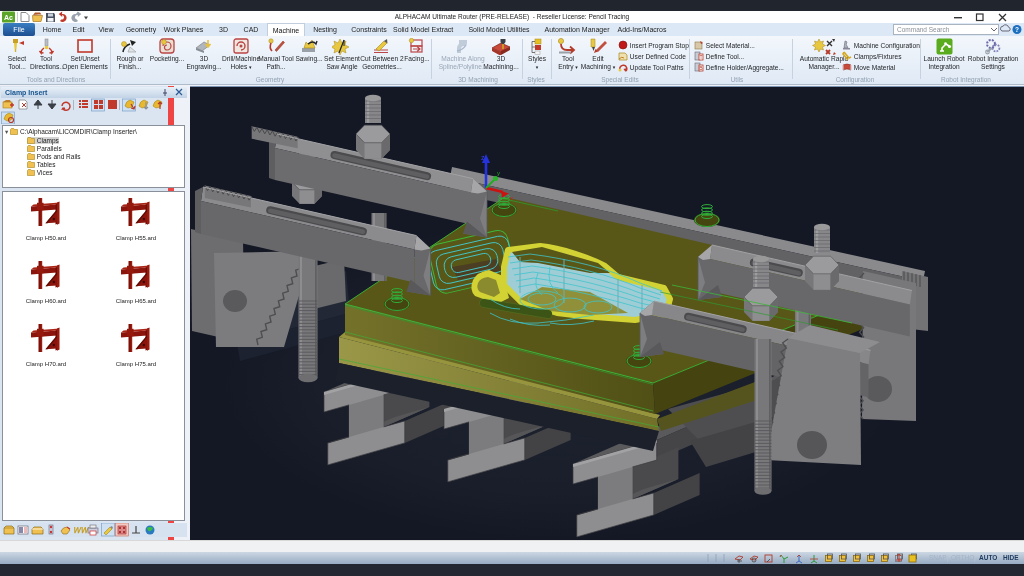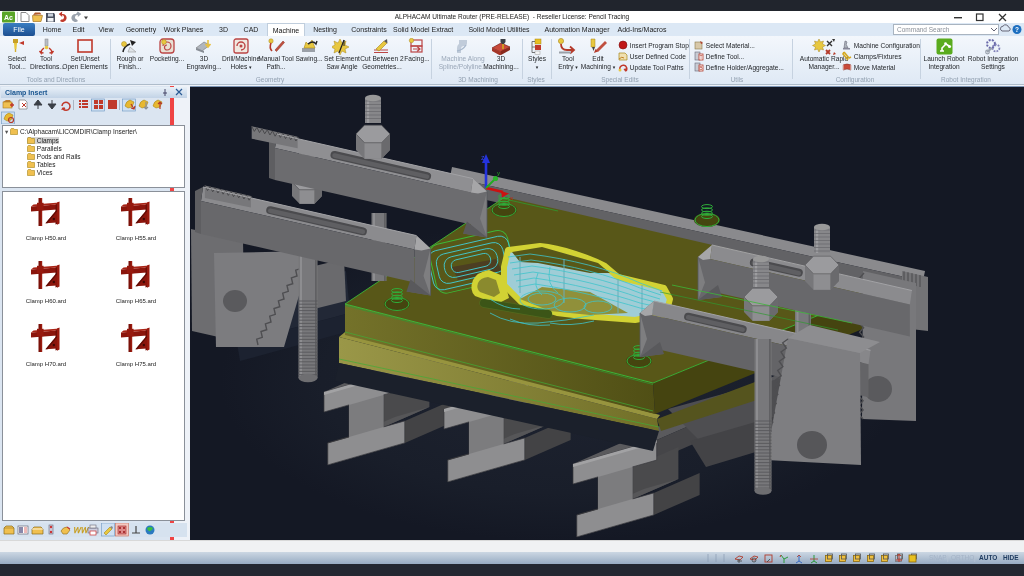--- a/index.html
+++ b/index.html
@@ -14,21 +14,21 @@
 .tab{position:absolute;top:0;height:13px;font-size:7px;color:#1e1e1e;line-height:13px;text-align:center;white-space:nowrap;}
 .tab.active{background:#ffffff;border:1px solid #c0cedd;border-bottom:none;color:#111;}
 .tab.file{background:linear-gradient(#3a7ec2,#1d4f91);color:#fff;border-radius:2px;}
 #ribbon{left:0;top:36px;width:1024px;height:49px;background:linear-gradient(#f3f7fc,#dfe9f5);border-bottom:1px solid #aebcca;}
 .rsep{position:absolute;top:3px;height:40px;width:1px;background:#c6d2e0;}
 .rlabel{position:absolute;top:39px;height:9px;font-size:6.5px;color:#93a1b1;text-align:center;line-height:9px;white-space:nowrap;}
 .rbtn{position:absolute;top:2px;text-align:center;font-size:6.6px;color:#23262a;line-height:8px;white-space:nowrap;}
 .rbtn .ric{display:block;margin:0 auto;}
 .rsmall{position:absolute;font-size:6.6px;color:#23262a;line-height:11px;white-space:nowrap;text-align:left;}
 
-#panel{left:0;top:86px;width:174px;height:454px;background:#dbe5f1;border-right:4px solid #ef4444;}
+#panel{left:0;top:86px;width:174px;height:454px;background:#dbe5f1;border-right:6px solid #ef4444;}
 #phead{position:absolute;left:1px;top:1px;width:186px;height:11px;background:linear-gradient(#e8f0f8,#c2d3e6);font-size:7px;font-weight:bold;color:#17548f;line-height:11px;padding-left:4px;}
 #ptool{position:absolute;left:1px;top:12px;width:186px;height:26px;}
 #tree{position:absolute;left:2px;top:39px;width:183px;height:63px;background:#fff;border:1px solid #8a9099;font-size:6.5px;color:#222;}
 #plist{position:absolute;left:2px;top:105px;width:183px;height:330px;background:#fff;border:1px solid #8a9099;}
 #pbottom{position:absolute;left:1px;top:437px;width:186px;height:14px;background:#d6e2ef;}
 .thumb{position:absolute;width:80px;text-align:center;}
 .thumb .lab{font-size:6px;color:#222;margin-top:3px;}
 
 #view{left:190px;top:86px;width:834px;height:454px;background:#151925;border-top:1px solid #7c95b5;}
 

